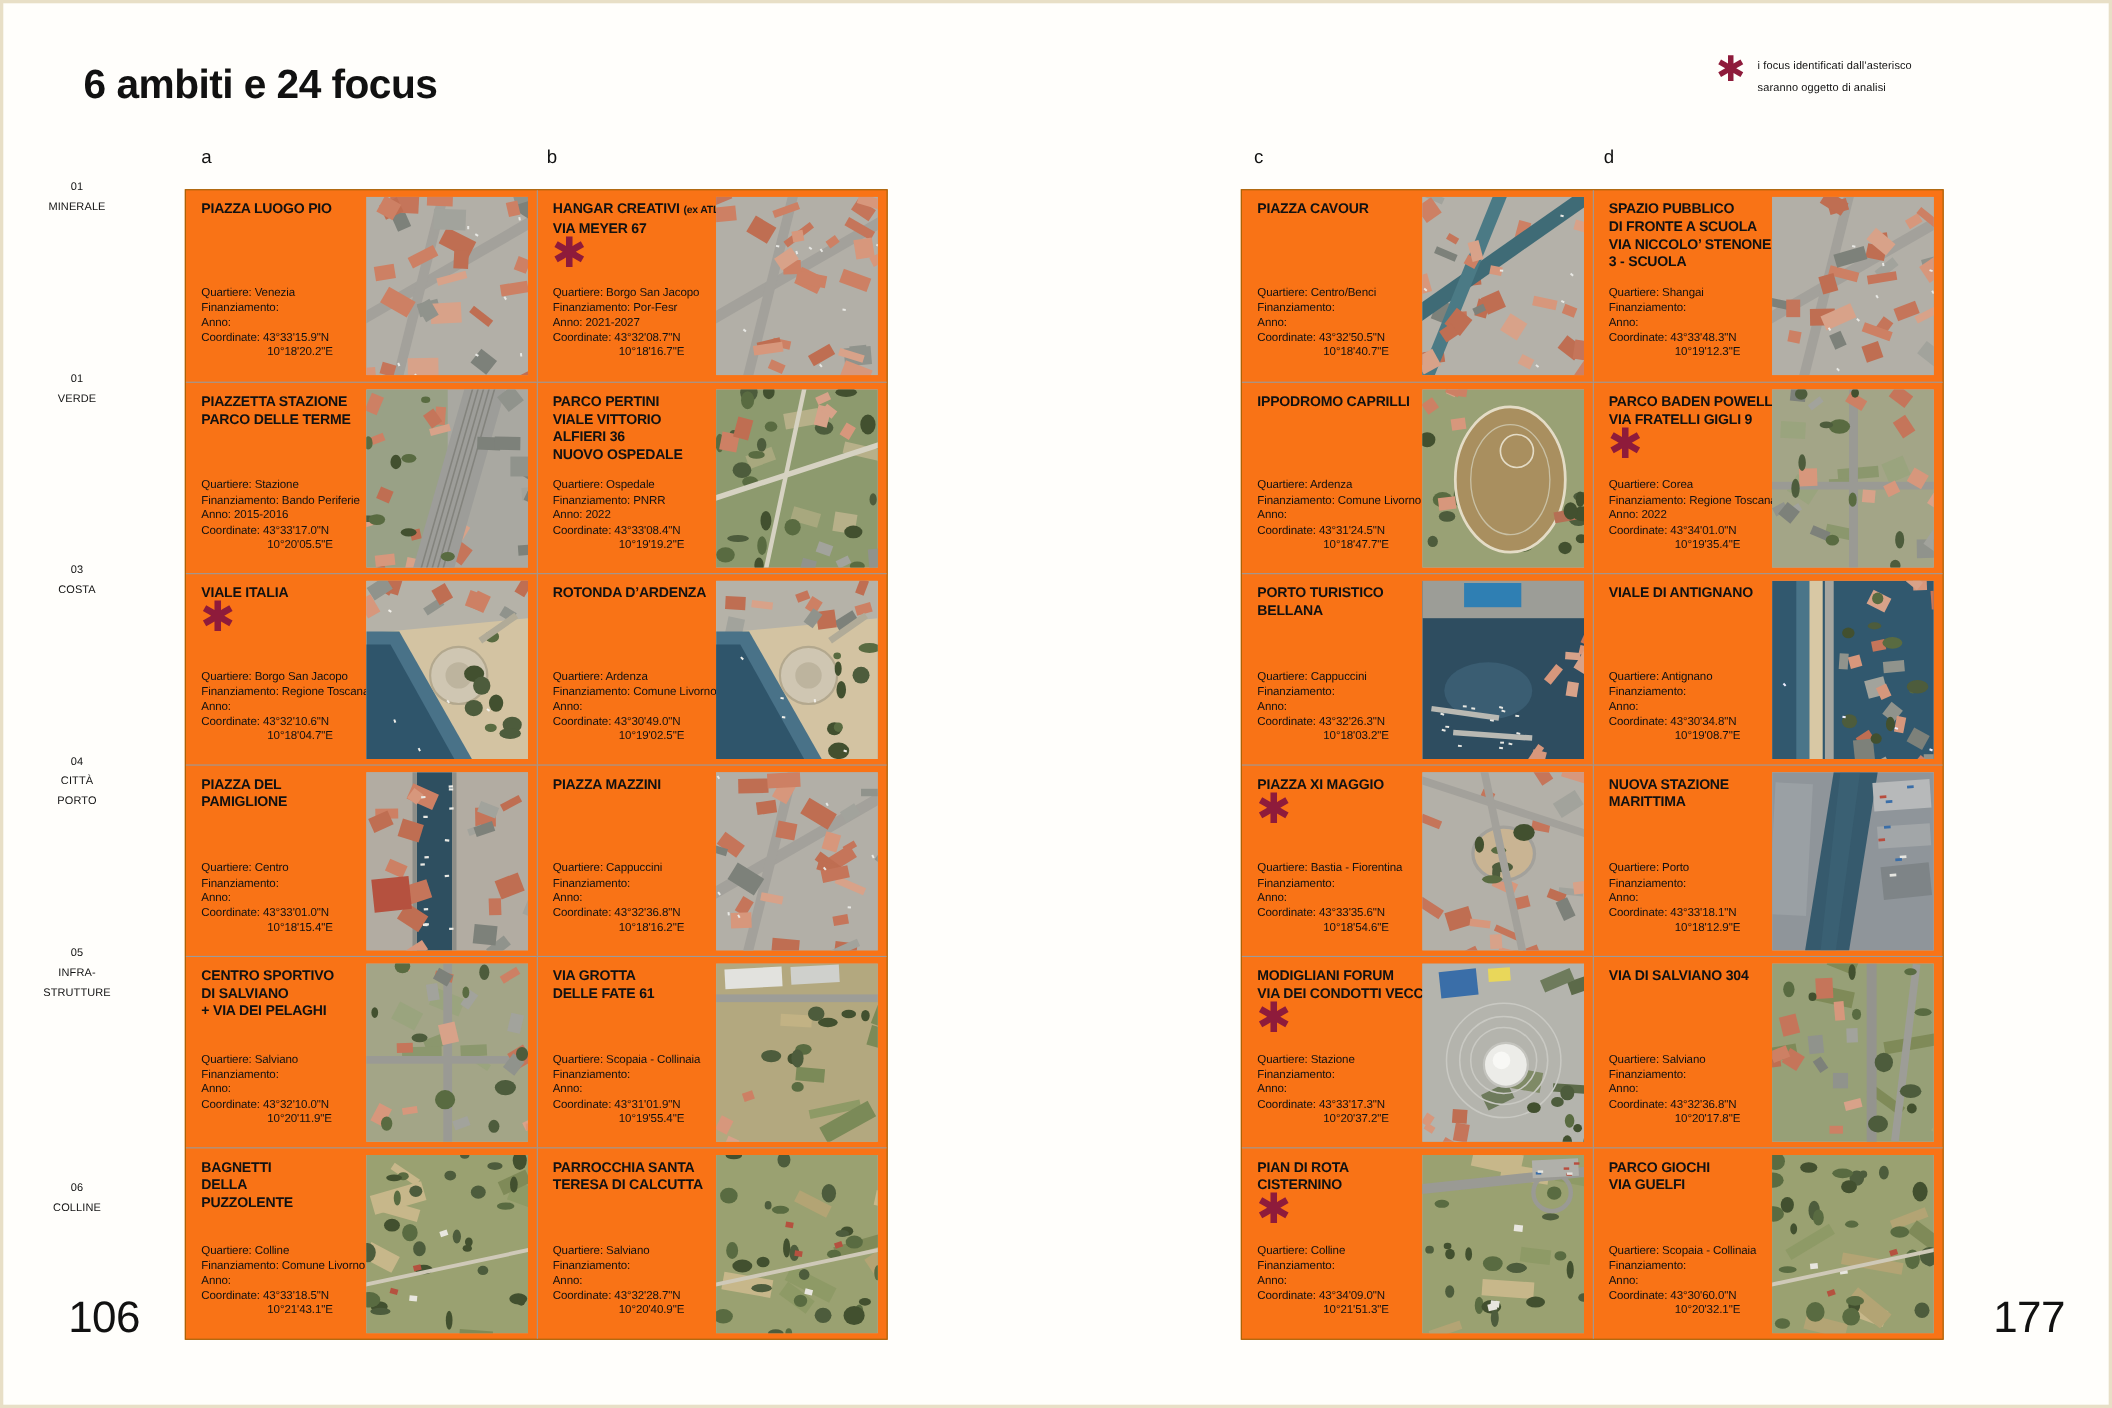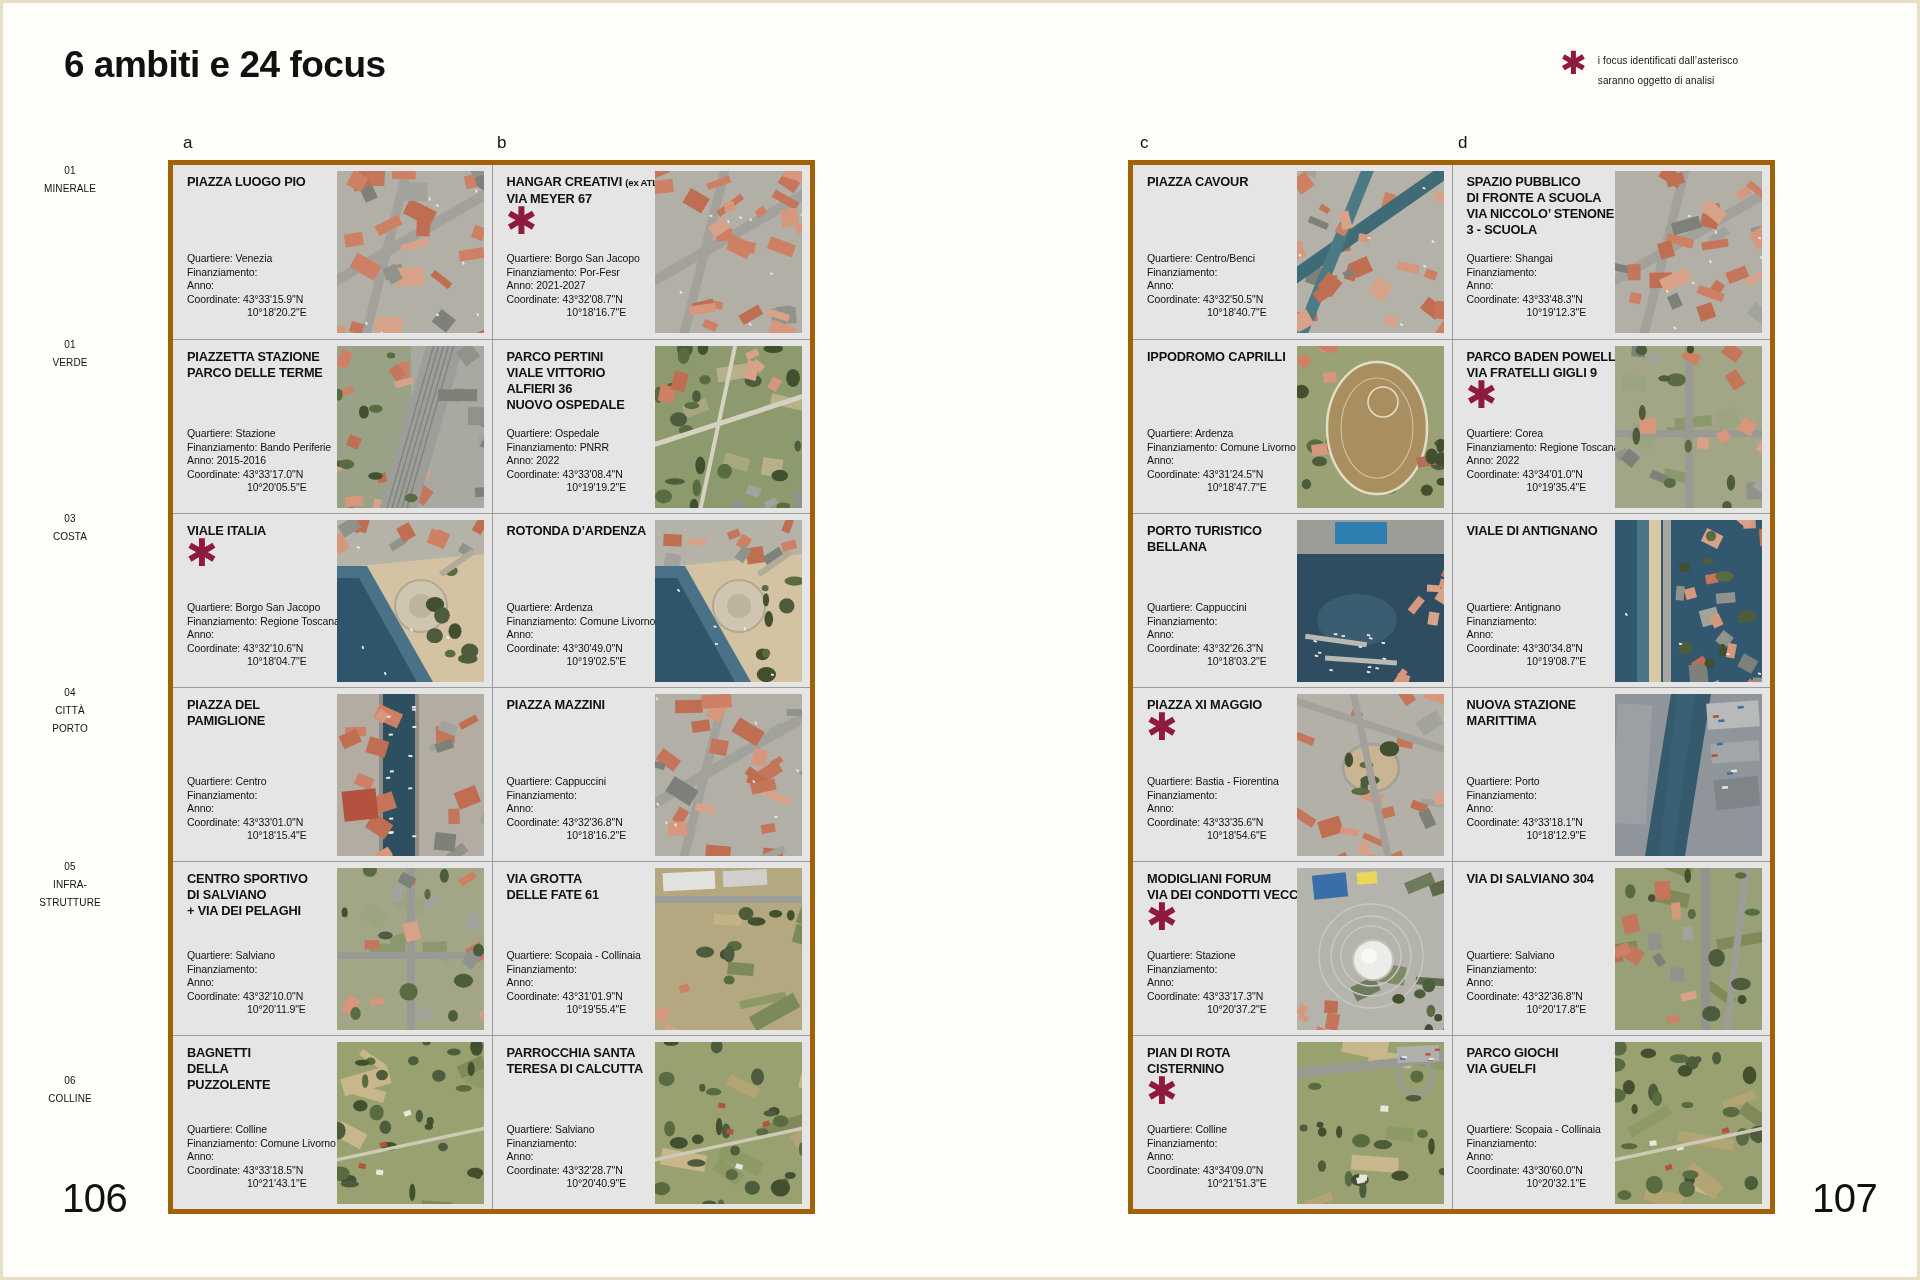--- a/index.html
+++ b/index.html
@@ -3,27 +3,27 @@
 <meta charset="utf-8">
 <style>
   html,body{margin:0;padding:0}
   body{
     width:1920px;height:1280px;position:relative;overflow:hidden;
     background:#e8dfc6;
     font-family:"Liberation Sans",sans-serif;color:#111;
   }
   .paper{position:absolute;inset:3px;background:#fffefb}
   .spread{position:absolute;inset:0}
-  .page-title{position:absolute;left:64px;top:44px;margin:0;font-size:37px;font-weight:bold;letter-spacing:-.5px}
+  .page-title{position:absolute;left:64px;top:44px;margin:12px;font-size:37px;font-weight:bold;letter-spacing:-.5px}
   .legend{position:absolute;left:1560px;top:48px;display:flex;gap:11px}
   .legend-star{color:#8e1b3b;font-size:32px;line-height:30px;font-family:"DejaVu Sans",sans-serif}
   .legend-text{font-size:10px;line-height:20px;padding-top:3px;letter-spacing:.1px}
   .col-letter{position:absolute;top:133px;font-size:17px}
   .ambito{position:absolute;left:0;width:140px;text-align:center;font-size:10px;line-height:18px;letter-spacing:.1px}
-  .grid{position:absolute;top:160px;width:637px;border:5px solid #a16207;background:#e5e5e5;
+  .grid{position:absolute;top:172px;width:637px;border:1px solid #a16207;background:#f97316;
         display:grid;grid-template-columns:1fr 1fr;grid-auto-rows:174px;box-sizing:content-box}
   #grid-left{left:168px}
   #grid-right{left:1128px}
   .cell{position:relative;border-top:1px solid #9b9b9b;border-left:1px solid #9b9b9b;box-sizing:border-box;overflow:hidden}
   .cell:nth-child(1),.cell:nth-child(2){border-top:none}
   .cell:nth-child(odd){border-left:none}
   .c-title{margin:9px 6px 0 14px;font-size:12.8px;line-height:16px;font-weight:bold;letter-spacing:-.2px}
   .c-title .tsmall{font-size:9.5px}
   .c-star{margin:1px 0 0 13px;color:#8e1b3b;font-size:38px;line-height:26px;font-family:"DejaVu Sans",sans-serif}
   .c-details{position:absolute;left:14px;top:87px;font-size:10.5px;line-height:13.6px;letter-spacing:-.1px;white-space:nowrap}
@@ -1224,14 +1224,14 @@
             <rect x="34.58497361280024" y="98.55173140298575" width="7" height="5" fill="#e8e6df" transform="rotate(-6 38.08497361280024 101.05173140298575)"></rect>
             <rect x="61.567651198711246" y="103.19996849633753" width="7" height="5" fill="#e8e6df" transform="rotate(-9 65.06765119871125 105.69996849633753)"></rect>
             <rect x="50.24274099851027" y="122.90920904837549" width="7" height="5" fill="#b5513f" transform="rotate(-19 53.74274099851027 125.40920904837549)"></rect>
             <rect x="-10" y="100" width="170" height="3.5" fill="#cfc9b8" transform="rotate(-12 75 101.75)"></rect>
           </svg>
         </div>
       </div>
     </div>
 
   <div class="pagenum pn-left">106</div>
-  <div class="pagenum pn-right">107</div>
+  <div class="pagenum pn-right">177</div>
 </div>
 
 </body></html>

